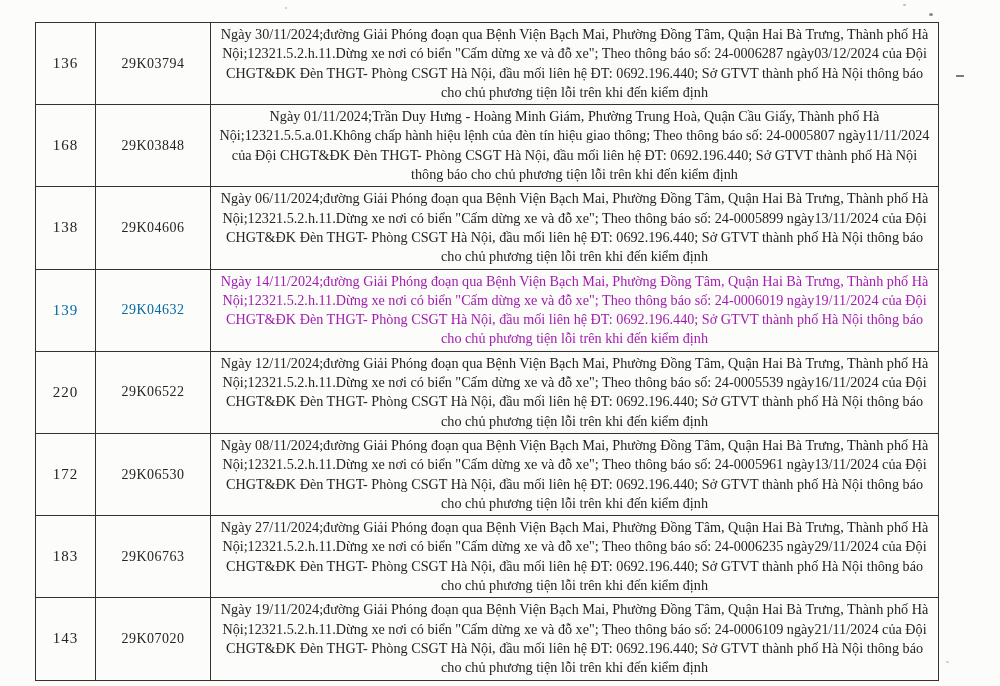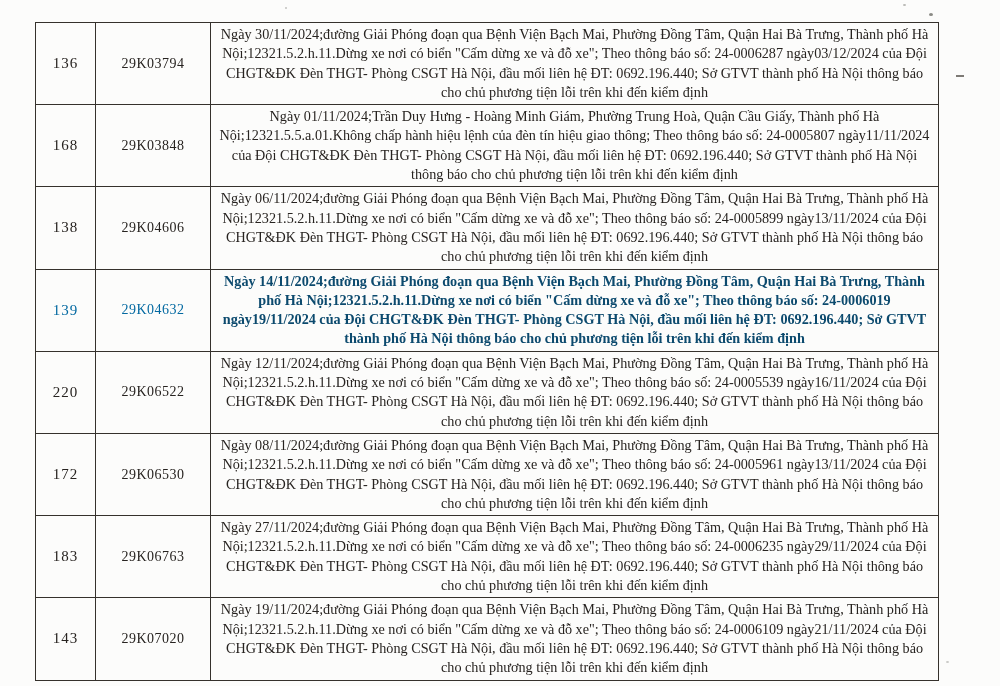--- a/index.html
+++ b/index.html
@@ -47,22 +47,21 @@
   td.desc {
     text-align: center;
     font-size: 14.2px;
     line-height: 19.3px;
     padding: 2px 6px;
   }
   tr.faded td {
     color: #0369a1;
   }
   tr.faded td.desc {
-    color: #0c4a6e;
-    font-weight: bold;
+    color: #a21caf;
   }
   
   .speck {
     position: absolute;
     background: #8a8a85;
     border-radius: 50%;
   }
   .speck.s1 { left: 929px; top: 13px; width: 4px; height: 3px; }
   .speck.s2 { left: 903px; top: 4px;  width: 3px; height: 2px; opacity: .6; }
   .speck.s3 { left: 285px; top: 7px;  width: 2px; height: 2px; opacity: .5; }

